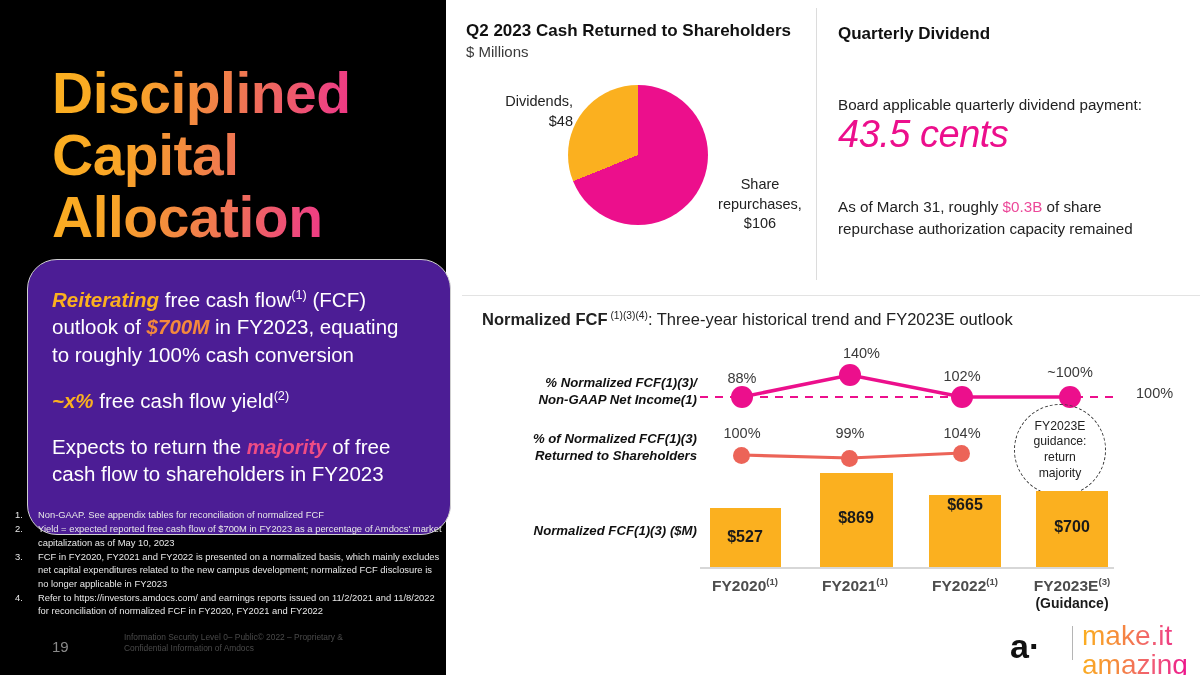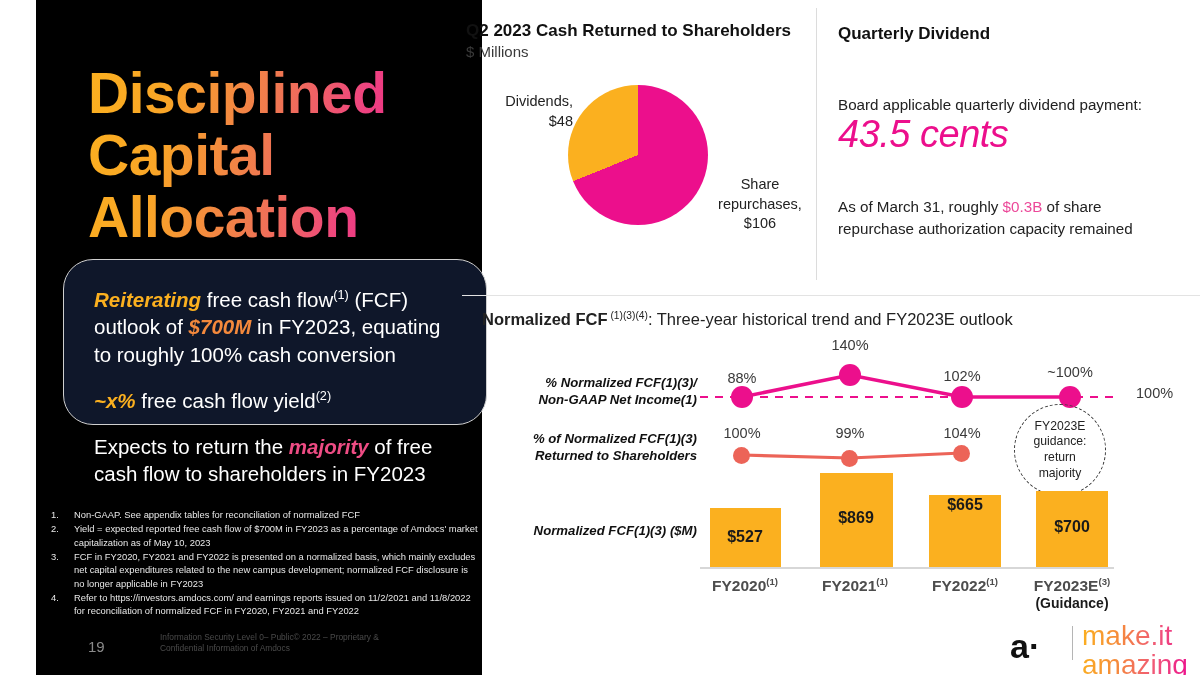--- a/index.html
+++ b/index.html
@@ -5,35 +5,35 @@
   html,body{margin:0;padding:0;}
   body{
     width:1200px;height:675px;background:#ffffff;
     font-family:"Liberation Sans","DejaVu Sans",sans-serif;
     overflow:hidden;position:relative;
   }
   .slide{position:relative;width:1200px;height:675px;background:#fff;}
 
   
   .left-panel{
-    position:absolute;left:0;top:0;width:446px;height:675px;background:#000000;margin-left:36px;
+    position:absolute;left:0;top:0;width:446px;height:675px;background:#000000;
   }
   .title{
     position:absolute;left:52px;top:62px;width:360px;
     font-size:57px;line-height:1.09;font-weight:700;letter-spacing:-0.5px;
     background:linear-gradient(100deg,#FBB01F 0%,#F9A527 22%,#F07A4E 48%,#EE4480 72%,#EC0F8C 100%);
     -webkit-background-clip:text;background-clip:text;
     -webkit-text-fill-color:transparent;color:transparent;
   }
   .title div{white-space:nowrap;}
 
   .callout{
-    position:absolute;left:27px;top:259px;width:424px;height:166px;
-    background:#0f172a;border:1.6px solid #cfcfcf;border-radius:30px;
-    box-sizing:border-box;padding:26px 30px 0 30px;
+    position:absolute;left:27px;top:259px;width:424px;height:276px;
+    background:#4c1d95;border:1.6px solid #cfcfcf;border-radius:30px;
+    box-sizing:border-box;padding:26px 30px 0 24px;
   }
   .callout p{
     margin:0 0 19px 0;color:#ffffff;font-size:20.5px;line-height:1.33;font-weight:400;
   }
   .callout p:last-child{margin-bottom:0;}
   .hl-y{color:#FBB01F;font-weight:700;font-style:italic;}
   .hl-o{color:#F4893C;font-weight:700;font-style:italic;}
   .hl-p{color:#EE4C84;font-weight:700;font-style:italic;}
   sup{font-size:0.62em;vertical-align:super;line-height:0;}
 
@@ -208,21 +208,21 @@
 
     <polyline points="42,125 150,128 262,123" fill="none" stroke="#EC6458" stroke-width="3.2"></polyline>
   </svg>
 
   <div class="dot-pink" style="left:731px;top:386px;"></div>
   <div class="dot-pink" style="left:839px;top:364px;"></div>
   <div class="dot-pink" style="left:951px;top:386px;"></div>
   <div class="dot-pink" style="left:1059px;top:386px;"></div>
 
   <div class="val" style="left:712px;top:370px;">88%</div>
-  <div class="val" style="left:820px;top:337px;">140%</div>
+  <div class="val" style="left:820px;top:345px;text-align:right;">140%</div>
   <div class="val" style="left:932px;top:368px;">102%</div>
   <div class="val" style="left:1040px;top:364px;">~100%</div>
 
   <div class="ref-label">100%</div>
 
   <div class="dot-coral" style="left:733px;top:447px;"></div>
   <div class="dot-coral" style="left:841px;top:450px;"></div>
   <div class="dot-coral" style="left:953px;top:445px;"></div>
 
   <div class="val" style="left:712px;top:425px;">100%</div>

